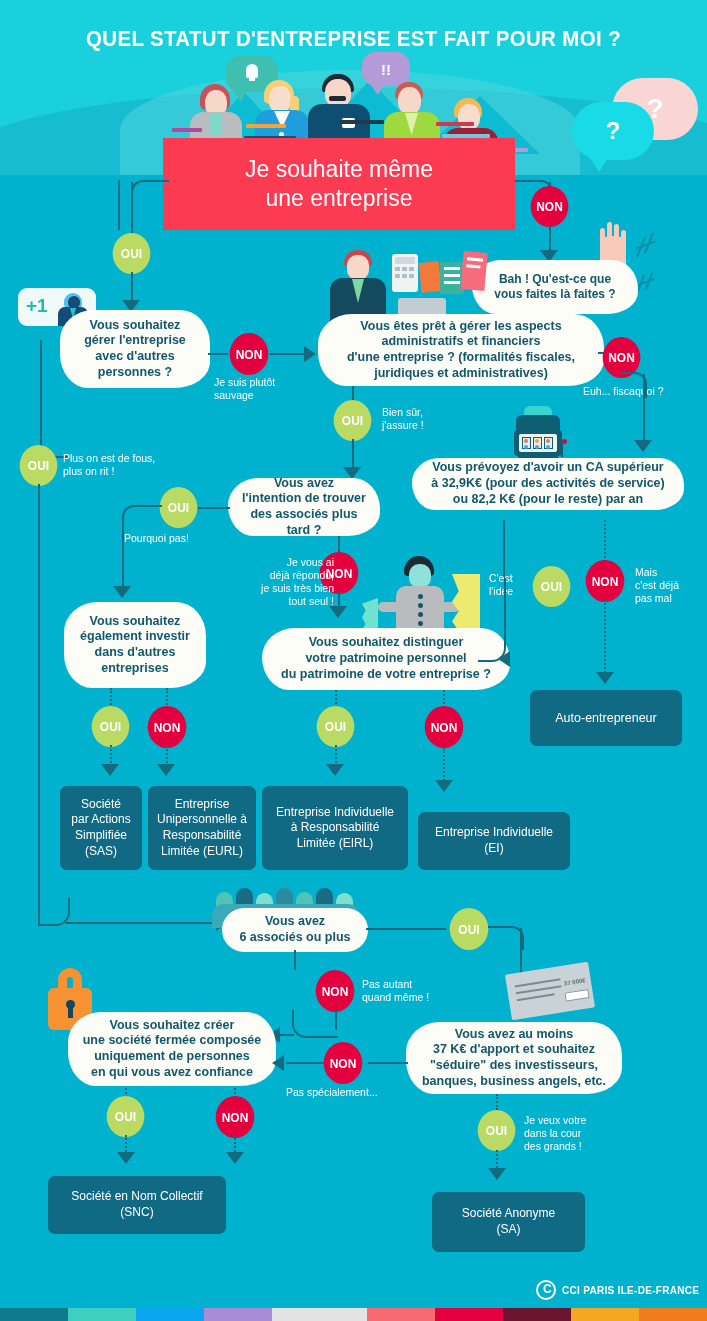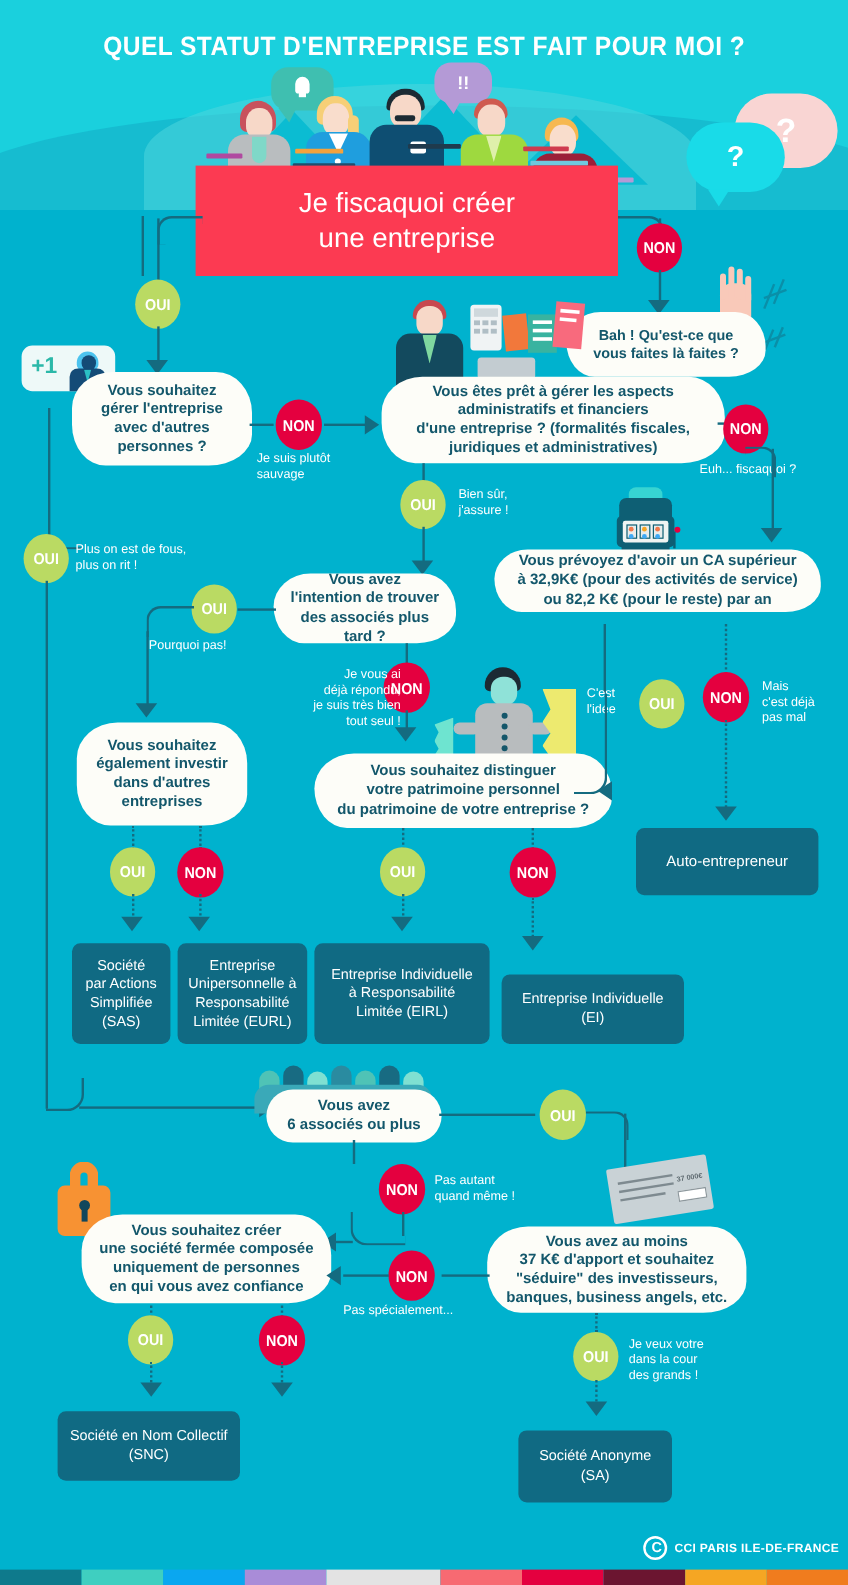--- a/index.html
+++ b/index.html
@@ -169,21 +169,21 @@
   <div class="dash" style="left:246px;top:124px;width:40px;background:#f4a23c;"></div>
   <div class="dash" style="left:244px;top:136px;width:52px;background:#1f4e6e;"></div>
   <div class="dash" style="left:250px;top:148px;width:34px;background:#36c9d9;"></div>
   <div class="dash" style="left:340px;top:120px;width:44px;background:#1f3a4d;"></div>
   <div class="dash" style="left:436px;top:122px;width:38px;background:#cf3a4e;"></div>
   <div class="dash" style="left:442px;top:134px;width:48px;background:#6fc9de;"></div>
   <div class="dash" style="left:486px;top:148px;width:42px;background:#b49ad6;"></div>
   <div class="dash" style="left:482px;top:160px;width:30px;background:#3a7f9b;"></div>
 
   <div class="abs startbox">
-    <span style="white-space:pre-line">Je fiscaquoi créer
+    <span style="white-space:pre-line">Je souhaite même
 une entreprise</span>
   </div>
 
   <div class="curve" style="left:118px;top:180px;width:48px;height:50px;border-right:none;border-top:none;border-bottom:none;"></div>
   <div class="ln vln" style="left:131px;top:182px;height:54px;"></div>
   <div class="curve" style="left:131px;top:180px;width:36px;height:22px;border-right:none;border-bottom:none;border-radius:12px 0 0 0;"></div>
   <div class="abs badge oui" style="left:111px;top:233px;width:41px;height:41px;">OUI</div>
   <div class="ln vln" style="left:131px;top:272px;height:32px;"></div>
   <div class="arrowD" style="left:122px;top:300px;"></div>
 
@@ -502,25 +502,25 @@
   <div class="dln" style="left:125px;top:1088px;height:14px;"></div>
   <div class="abs badge oui" style="left:105px;top:1096px;width:41px;height:41px;">OUI</div>
   <div class="dln" style="left:125px;top:1135px;height:20px;"></div>
   <div class="arrowD" style="left:117px;top:1152px;"></div>
 
   <div class="dln" style="left:234px;top:1088px;height:14px;"></div>
   <div class="abs badge non" style="left:214px;top:1096px;width:42px;height:42px;">NON</div>
   <div class="dln" style="left:234px;top:1135px;height:20px;"></div>
   <div class="arrowD" style="left:226px;top:1152px;"></div>
 
-  <div class="resbox" style="left:48px;top:1176px;width:152px;height:58px;">
+  <div class="resbox" style="left:48px;top:1176px;width:178px;height:58px;">
     <span style="white-space:pre-line">Société en Nom Collectif
 (SNC)</span>
   </div>
-  <div class="resbox" style="left:432px;top:1192px;width:128px;height:60px;">
+  <div class="resbox" style="left:432px;top:1192px;width:153px;height:60px;">
     <span style="white-space:pre-line">Société Anonyme
 (SA)</span>
   </div>
 
   <div class="abs" style="left:536px;top:1280px;width:20px;height:20px;border-radius:50%;border:2.5px solid #fff;box-sizing:border-box;">
     <span class="abs" style="left:5px;top:0px;font-size:12px;color:#fff;font-weight:bold;line-height:15px;">C</span>
   </div>
   <div class="abs foot-logo" style="left:562px;top:1285px;">CCI PARIS ILE-DE-FRANCE</div>
 
   <div class="cbar" id="color-bar">

